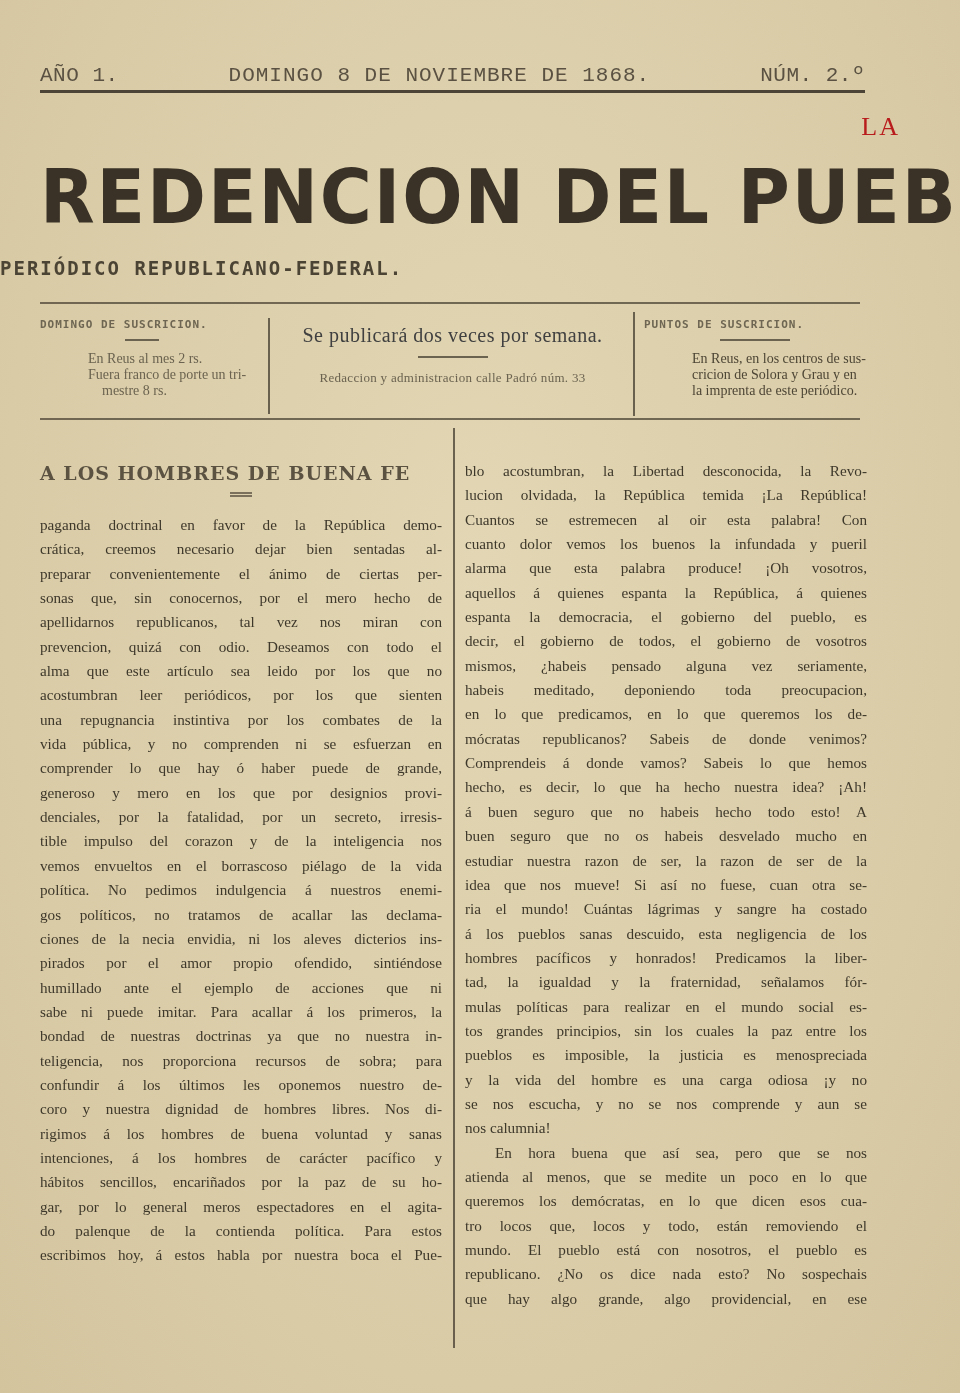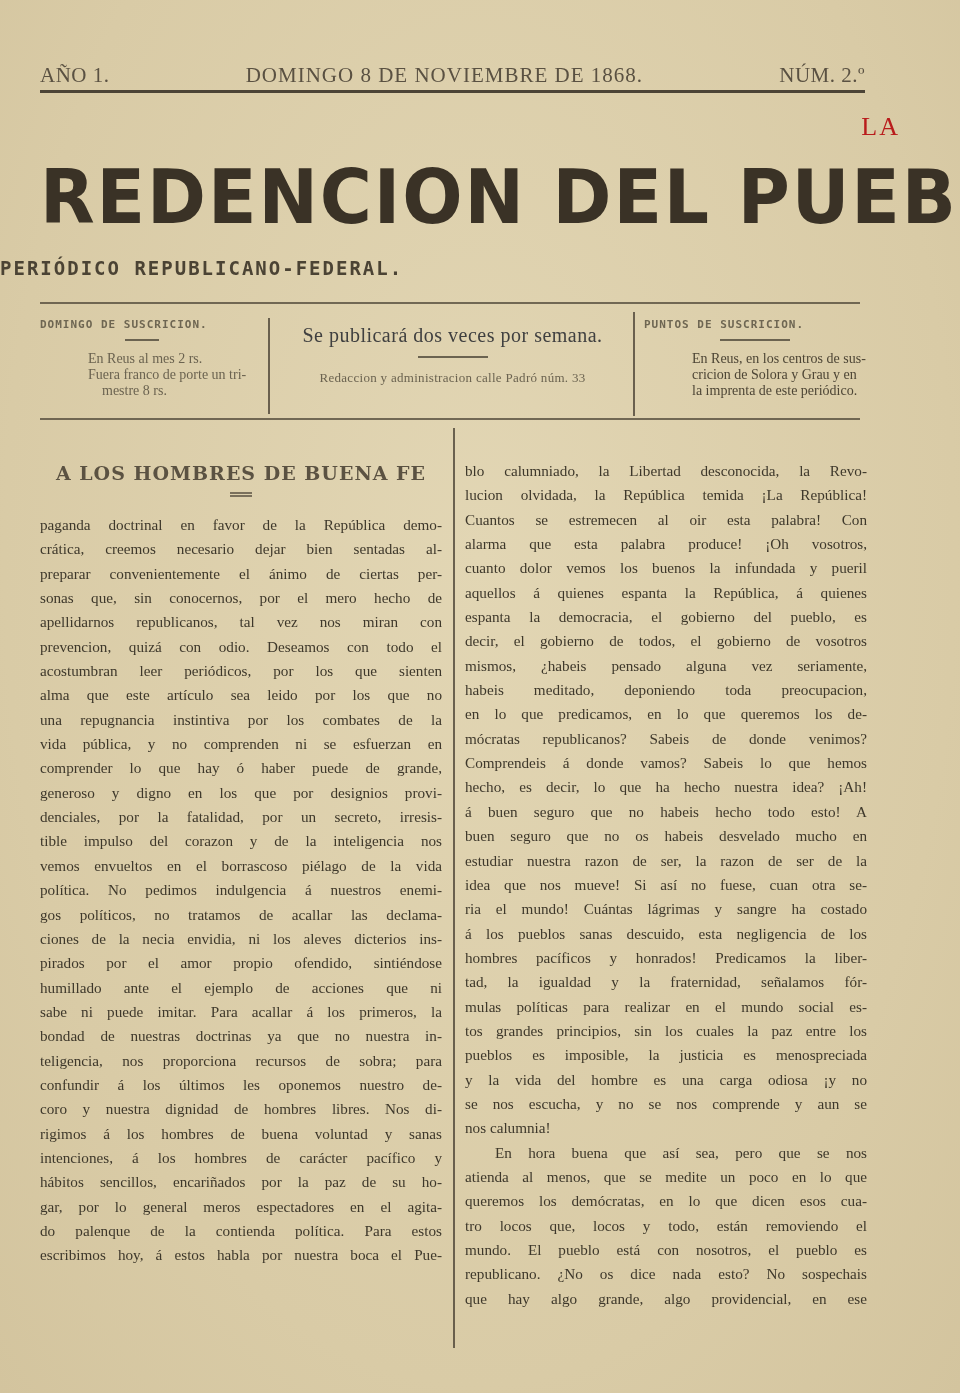--- a/index.html
+++ b/index.html
@@ -10,21 +10,21 @@
     color: #3a3428;
     font-family: "DejaVu Serif", "Liberation Serif", serif;
     position: relative;
   }
   .page { position: absolute; left: 0; top: 0; width: 960px; height: 1393px; }
 
   
   .dateline {
     position: absolute; left: 40px; top: 62px; width: 825px; height: 26px;
     display: flex; justify-content: space-between; align-items: center;
-    font-family: Liberation Serif, serif; font-size: 21px; color: #5a5142; letter-spacing: 0.5px;
+    font-family: Liberation Mono, monospace; font-size: 21px; color: #5a5142; letter-spacing: 0.5px;
   }
   .dateline .date { letter-spacing: 1px; }
   .rule { position: absolute; background: #4c4436; }
   .rule.r1 { left: 40px; top: 90px; width: 825px; height: 3px; }
 
   .la {
     position: absolute; left: 0; width: 900px; top: 112px; text-align: right;
     font-family: "Liberation Serif", serif; font-size: 26px; color: #b91c1c; letter-spacing: 2px;
   }
   .title {
@@ -62,21 +62,21 @@
   .box-right { left: 644px; top: 318px; width: 222px; }
   .box-right .txt { color: #4d4535; font-size: 14px; }
   .box-right .dash { width: 70px; }
 
   
   .col { position: absolute; top: 458px; font-family: "Liberation Serif", serif; font-size: 15.2px; line-height: 24.35px; color: #3e382b; text-align: justify; }
   .col-left { left: 40px; width: 402px; }
   .col-right { left: 465px; top: 459px; width: 402px; }
   .article-title {
     font-family: "DejaVu Serif", serif; font-weight: bold; font-size: 19px; letter-spacing: 1px;
-    text-align: center; color: #5b5242; line-height: 30px; margin-bottom: 2px;
+    text-align: left; color: #5b5242; line-height: 30px; margin-bottom: 2px;
   }
   .dbl { width: 22px; height: 5px; border-top: 2px solid #7a705c; border-bottom: 2px solid #7a705c; margin: 4px auto 16px; }
   .line { display: block; white-space: nowrap; text-align-last: justify; text-align: justify; }
   .line.last { text-align-last: left; }
   .line.ind { padding-left: 30px; }
 </style>
 </head>
 <body>
 
 <div class="page">
@@ -124,26 +124,26 @@
   <div class="col col-left">
     <div class="article-title">A LOS HOMBRES DE BUENA FE</div>
     <div class="dbl"></div>
     <div id="left-lines">
         <span class="line">paganda doctrinal en favor de la República demo-</span>
         <span class="line">crática, creemos necesario dejar bien sentadas al-</span>
         <span class="line">preparar convenientemente el ánimo de ciertas per-</span>
         <span class="line">sonas que, sin conocernos, por el mero hecho de</span>
         <span class="line">apellidarnos republicanos, tal vez nos miran con</span>
         <span class="line">prevencion, quizá con odio. Deseamos con todo el</span>
+        <span class="line">alma que este artículo sea leido por los que no</span>
         <span class="line">acostumbran leer periódicos, por los que sienten</span>
-        <span class="line">alma que este artículo sea leido por los que no</span>
         <span class="line">una repugnancia instintiva por los combates de la</span>
         <span class="line">vida pública, y no comprenden ni se esfuerzan en</span>
         <span class="line">comprender lo que hay ó haber puede de grande,</span>
-        <span class="line">generoso y digno en los que por designios provi-</span>
+        <span class="line">generoso y mero en los que por designios provi-</span>
         <span class="line">denciales, por la fatalidad, por un secreto, irresis-</span>
         <span class="line">tible impulso del corazon y de la inteligencia nos</span>
         <span class="line">vemos envueltos en el borrascoso piélago de la vida</span>
         <span class="line">política. No pedimos indulgencia á nuestros enemi-</span>
         <span class="line">gos políticos, no tratamos de acallar las declama-</span>
         <span class="line">ciones de la necia envidia, ni los aleves dicterios ins-</span>
         <span class="line">pirados por el amor propio ofendido, sintiéndose</span>
         <span class="line">humillado ante el ejemplo de acciones que ni</span>
         <span class="line">sabe ni puede imitar. Para acallar á los primeros, la</span>
         <span class="line">bondad de nuestras doctrinas ya que no nuestra in-</span>
@@ -154,25 +154,25 @@
         <span class="line">intenciones, á los hombres de carácter pacífico y</span>
         <span class="line">hábitos sencillos, encariñados por la paz de su ho-</span>
         <span class="line">gar, por lo general meros espectadores en el agita-</span>
         <span class="line">do palenque de la contienda política. Para estos</span>
         <span class="line">escribimos hoy, á estos habla por nuestra boca el Pue-</span>
       </div>
   </div>
 
   <div class="col col-right">
     <div id="right-lines">
-        <span class="line">blo calumniado, la Libertad desconocida, la Revo-</span>
+        <span class="line">blo acostumbran, la Libertad desconocida, la Revo-</span>
         <span class="line">lucion olvidada, la República temida ¡La República!</span>
         <span class="line">Cuantos se estremecen al oir esta palabra! Con</span>
+        <span class="line">cuanto dolor vemos los buenos la infundada y pueril</span>
         <span class="line">alarma que esta palabra produce! ¡Oh vosotros,</span>
-        <span class="line">cuanto dolor vemos los buenos la infundada y pueril</span>
         <span class="line">aquellos á quienes espanta la República, á quienes</span>
         <span class="line">espanta la democracia, el gobierno del pueblo, es</span>
         <span class="line">decir, el gobierno de todos, el gobierno de vosotros</span>
         <span class="line">mismos, ¿habeis pensado alguna vez seriamente,</span>
         <span class="line">habeis meditado, deponiendo toda preocupacion,</span>
         <span class="line">en lo que predicamos, en lo que queremos los de-</span>
         <span class="line">mócratas republicanos? Sabeis de donde venimos?</span>
         <span class="line">Comprendeis á donde vamos? Sabeis lo que hemos</span>
         <span class="line">hecho, es decir, lo que ha hecho nuestra idea? ¡Ah!</span>
         <span class="line">á buen seguro que no habeis hecho todo esto! A</span>

